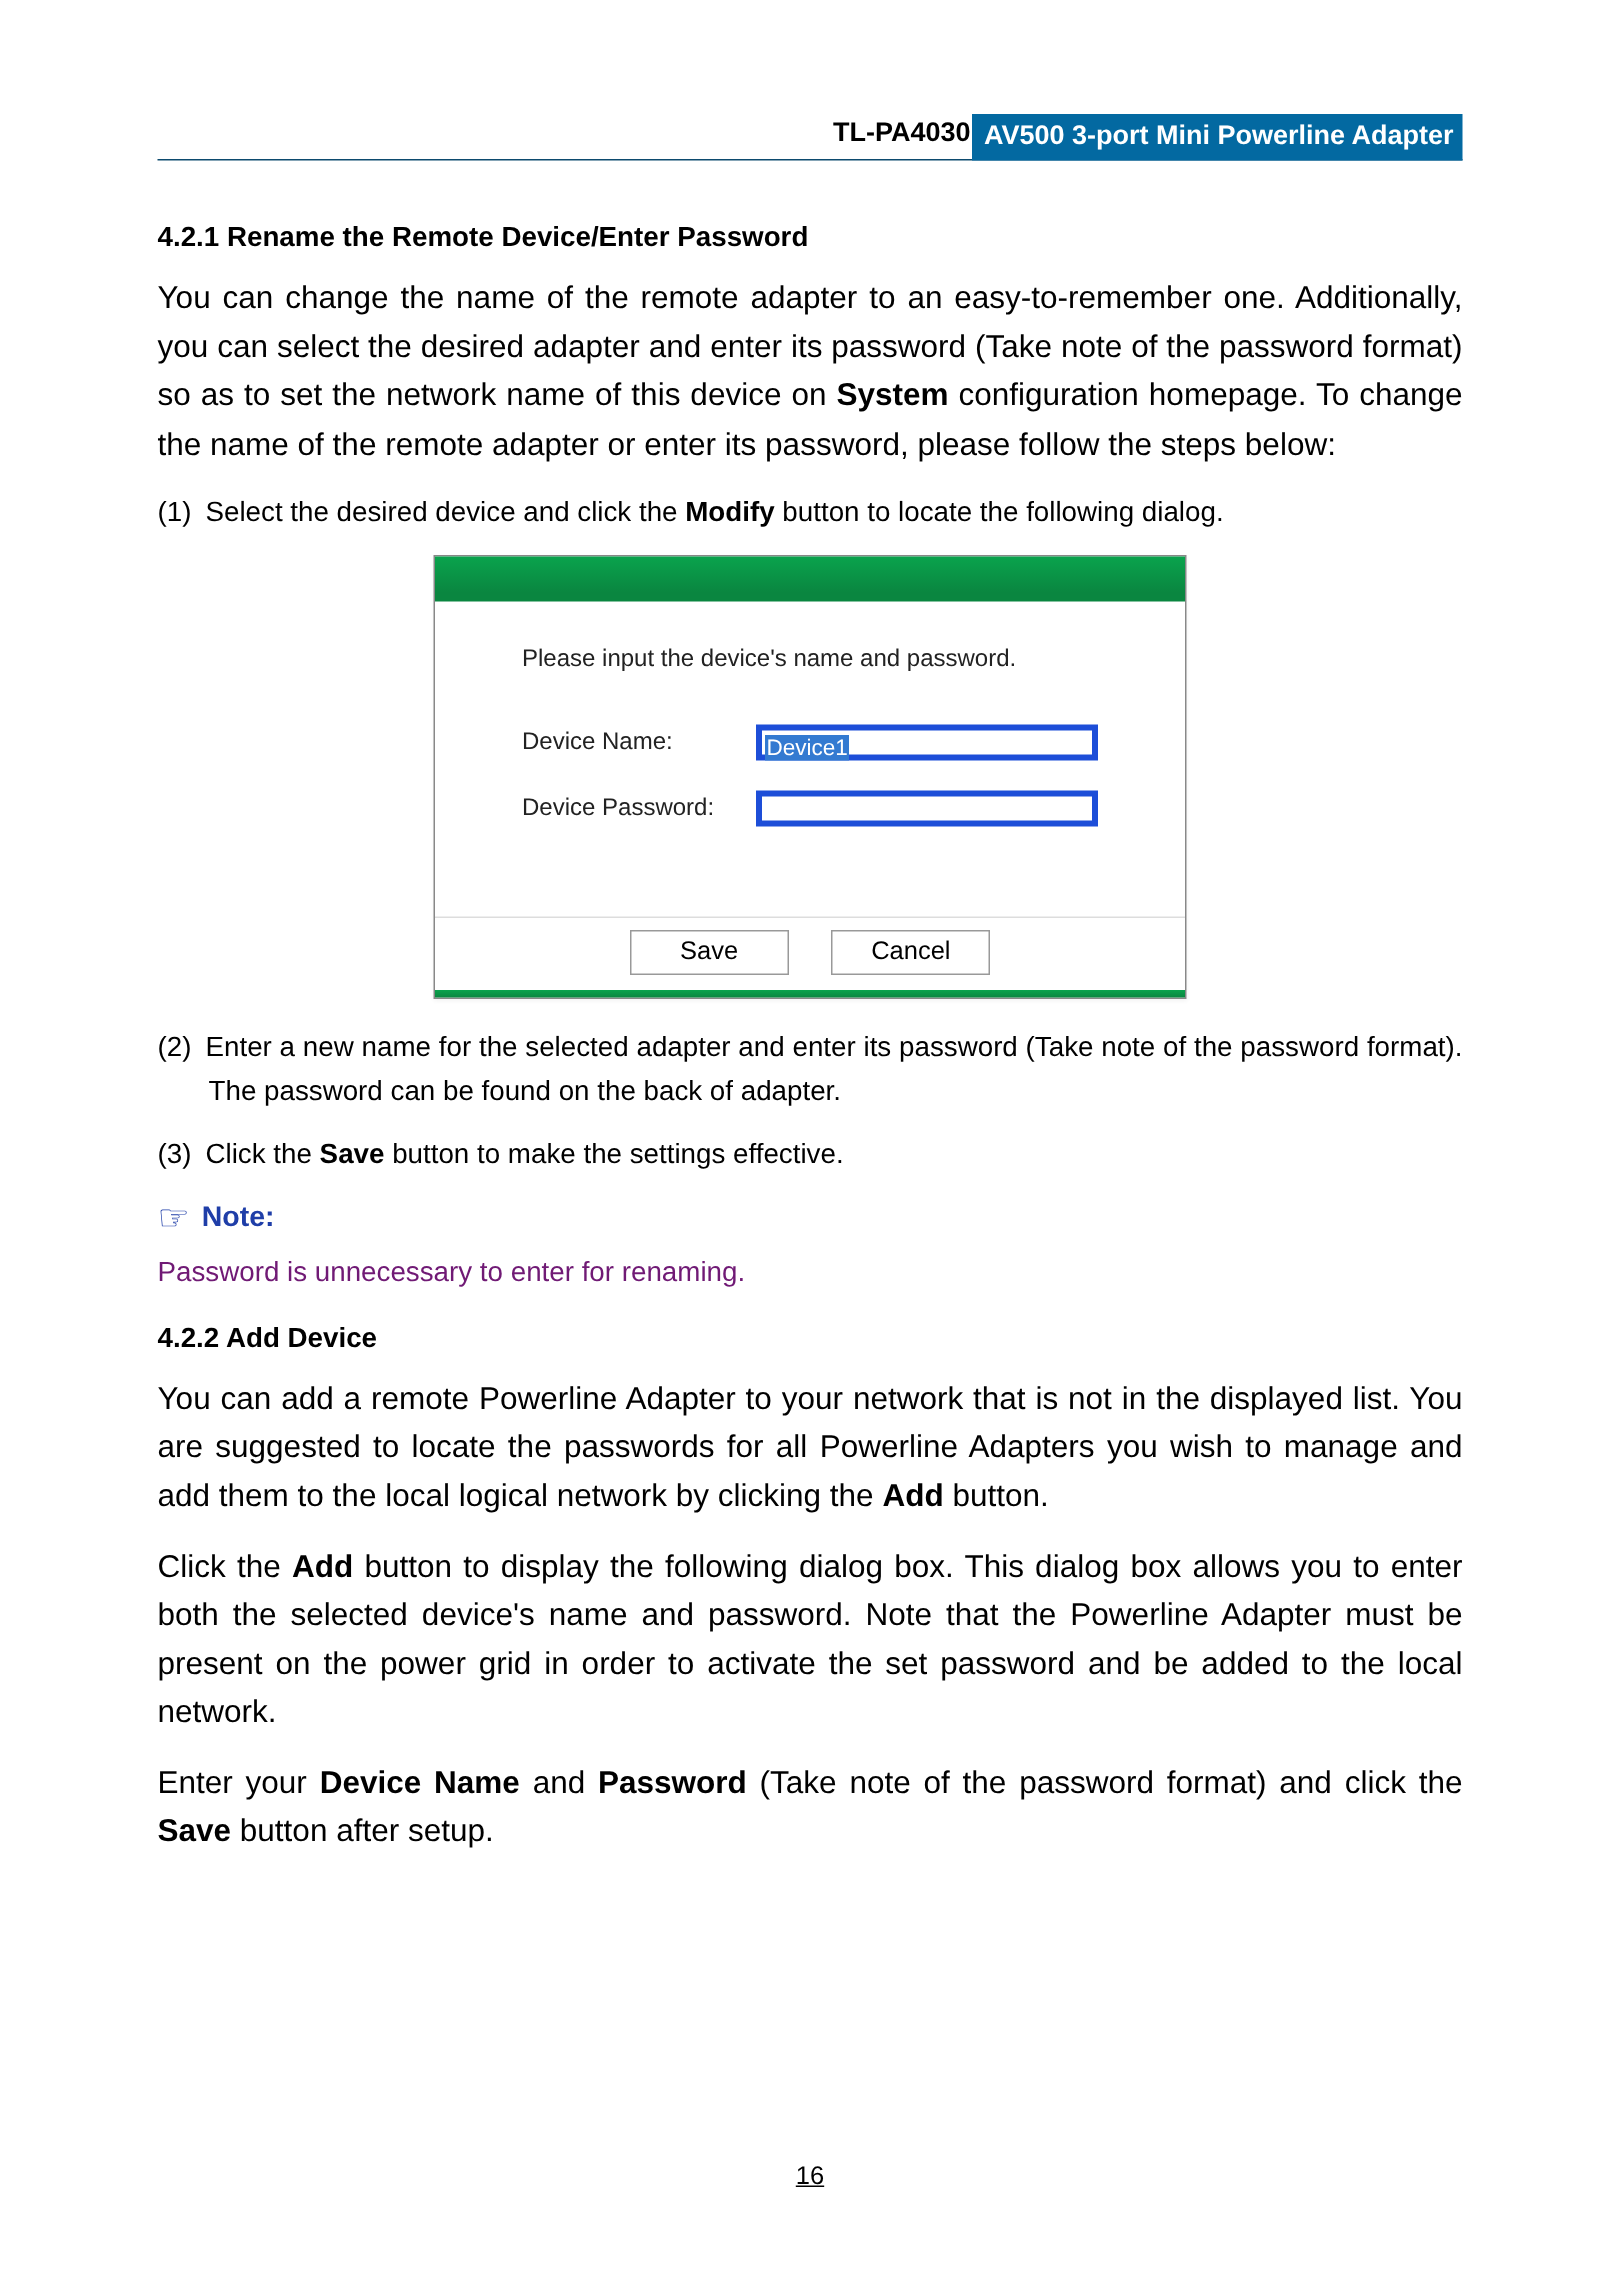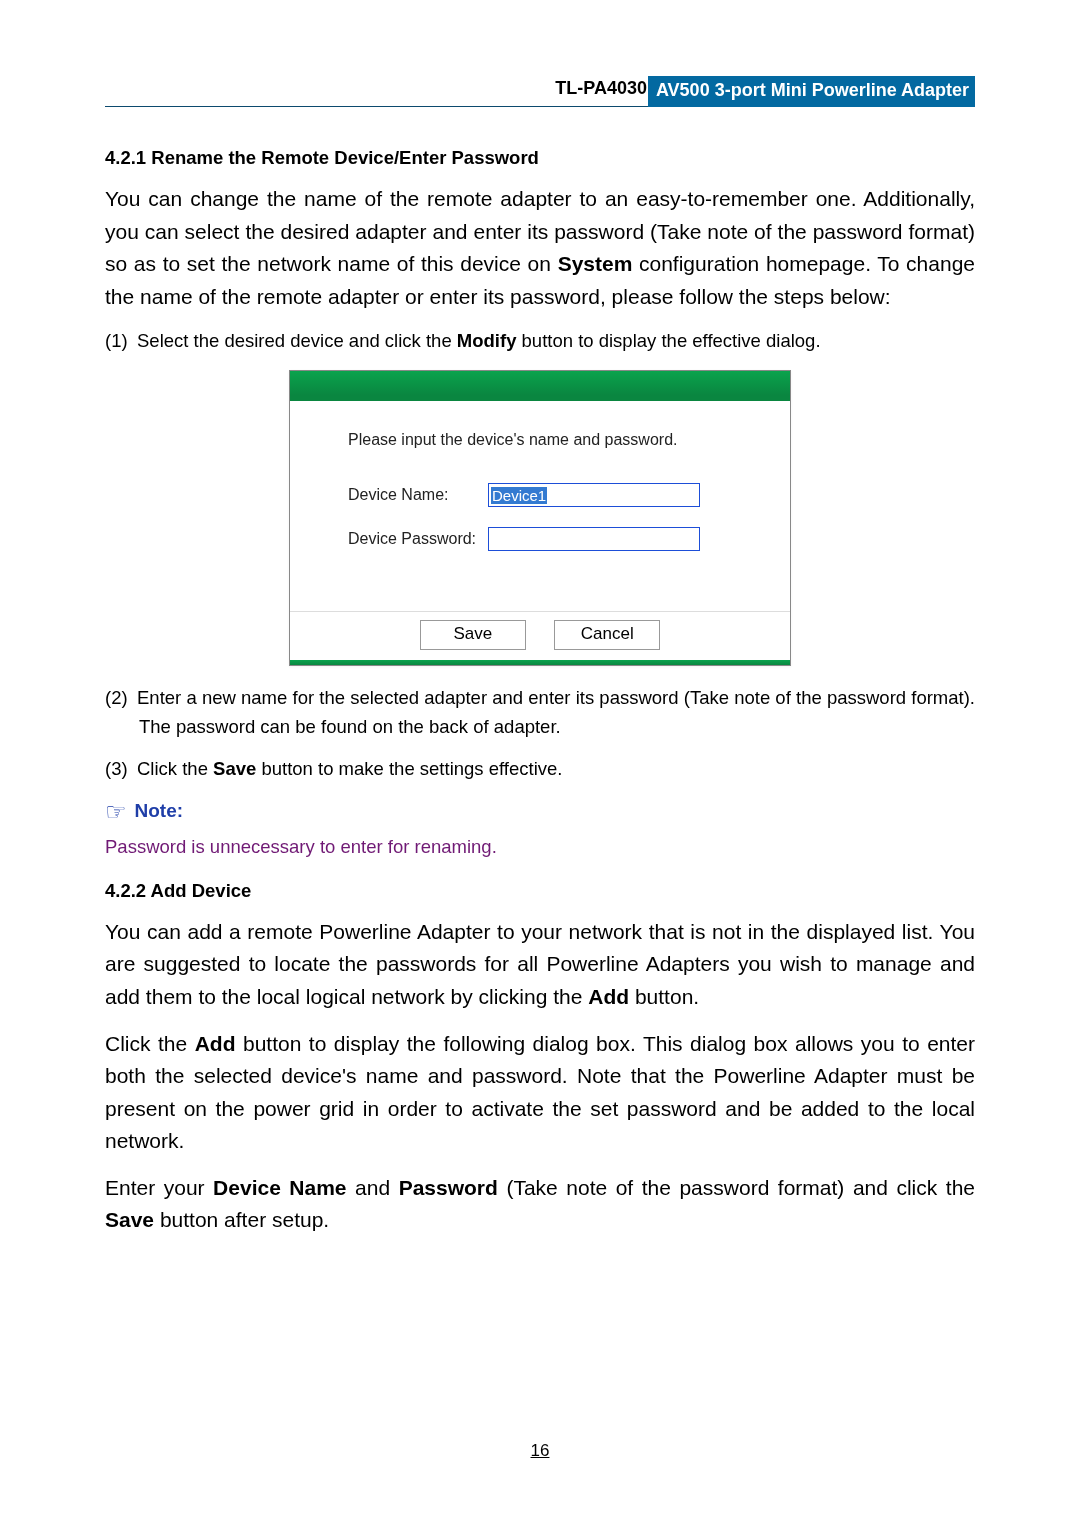--- a/index.html
+++ b/index.html
@@ -81,29 +81,30 @@
     box-sizing: border-box;
   }
   .dialog-instruction {
     margin-bottom: 34px;
     font-size: 16px;
   }
   .field-row {
     display: flex;
     align-items: center;
     margin-bottom: 20px;
+    gap: 16px;
   }
   .field-label {
     width: 140px;
     font-size: 16px;
   }
   .field-input {
-    border: 1px solid #1d4ed8;
+    border: 4px solid #1d4ed8;
     height: 24px;
-    width: 212px;
+    width: 228px;
     font-size: 15px;
     padding: 0 2px;
     line-height:24px;
     box-sizing:border-box;
   }
   .field-input .sel {
     background: #337ad1;
     color: #fff;
     padding: 0 1px;
   }
@@ -167,21 +168,21 @@
     <span class="header-product">AV500 3-port Mini Powerline Adapter</span>
   </div>
 
   <div class="section-heading">4.2.1 Rename the Remote Device/Enter Password</div>
 
   <div class="body-text">
     <span>You can change the name of the remote adapter to an easy-to-remember one. Additionally, you can select the desired adapter and enter its password (Take note of the password format) so as to set the network name of this device on </span><span class="bold">System</span><span> configuration homepage. To change the name of the remote adapter or enter its password, please follow the steps below:</span>
   </div>
 
   <div class="list-item">
-    <span class="num">(1)</span><span>Select the desired device and click the </span><span class="bold">Modify</span><span> button to display the effective dialog.</span>
+    <span class="num">(1)</span><span>Select the desired device and click the </span><span class="bold">Modify</span><span> button to locate the following dialog.</span>
   </div>
 
   <div class="dialog-wrap">
     <div class="dialog-titlebar"></div>
     <div class="dialog-body">
       <div class="dialog-instruction">Please input the device's name and password.</div>
       <div class="field-row">
         <div class="field-label">Device Name:</div>
         <div class="field-input"><span class="sel">Device1</span></div>
       </div>

